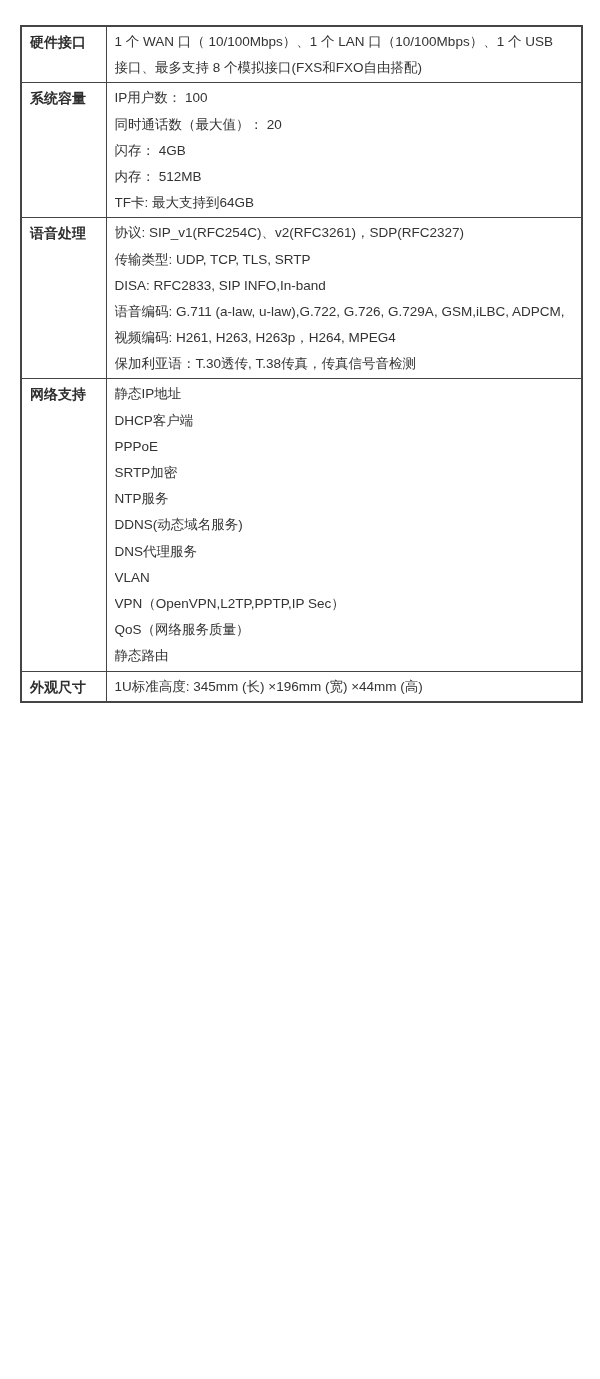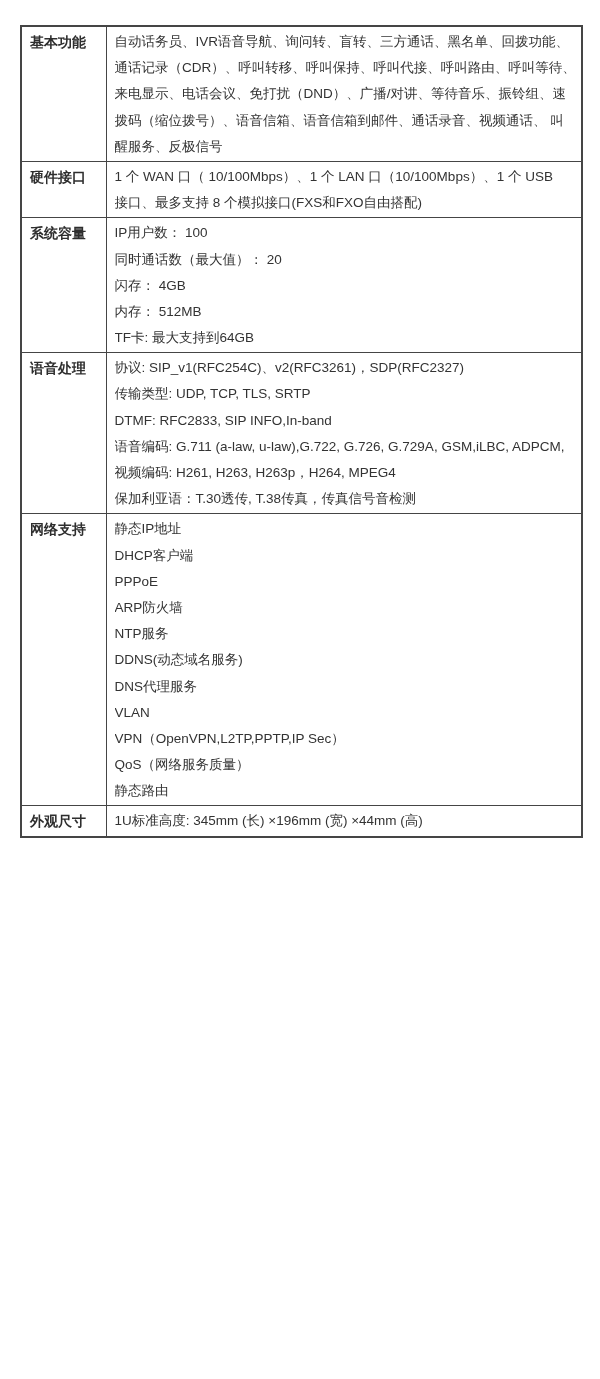--- a/index.html
+++ b/index.html
@@ -56,30 +56,20 @@
 <body>
 
 <div class="page">
   <table class="spec-table">
     <colgroup>
       <col class="col-label">
       <col class="col-content">
     </colgroup>
     <tbody>
         <tr>
-          <th>基本功能</th>
-          <td>
-            <div class="line">自动话务员、IVR语音导航、询问转、盲转、三方通话、黑名单、回拨功能、</div>
-            <div class="line">通话记录（CDR）、呼叫转移、呼叫保持、呼叫代接、呼叫路由、呼叫等待、</div>
-            <div class="line">来电显示、电话会议、免打扰（DND）、广播/对讲、等待音乐、振铃组、速</div>
-            <div class="line">拨码（缩位拨号）、语音信箱、语音信箱到邮件、通话录音、视频通话、 叫</div>
-            <div class="line">醒服务、反极信号</div>
-          </td>
-        </tr>
-        <tr>
           <th>硬件接口</th>
           <td>
             <div class="line">1 个 WAN 口（ 10/100Mbps）、1 个 LAN 口（10/100Mbps）、1 个 USB</div>
             <div class="line">接口、最多支持 8 个模拟接口(FXS和FXO自由搭配)</div>
           </td>
         </tr>
         <tr>
           <th>系统容量</th>
           <td>
             <div class="line">IP用户数： 100</div>
@@ -87,33 +77,33 @@
             <div class="line">闪存： 4GB</div>
             <div class="line">内存： 512MB</div>
             <div class="line">TF卡: 最大支持到64GB</div>
           </td>
         </tr>
         <tr>
           <th>语音处理</th>
           <td>
             <div class="line">协议: SIP_v1(RFC254C)、v2(RFC3261)，SDP(RFC2327)</div>
             <div class="line">传输类型: UDP, TCP, TLS, SRTP</div>
-            <div class="line">DTMF: RFC2833, SIP INFO,In-band</div>
+            <div class="line">DISA: RFC2833, SIP INFO,In-band</div>
             <div class="line">语音编码: G.711 (a-law, u-law),G.722, G.726, G.729A, GSM,iLBC, ADPCM,</div>
             <div class="line">视频编码: H261, H263, H263p，H264, MPEG4</div>
             <div class="line">保加利亚语：T.30透传, T.38传真，传真信号音检测</div>
           </td>
         </tr>
         <tr>
           <th>网络支持</th>
           <td>
             <div class="line">静态IP地址</div>
             <div class="line">DHCP客户端</div>
             <div class="line">PPPoE</div>
-            <div class="line">ARP防火墙</div>
+            <div class="line">SRTP加密</div>
             <div class="line">NTP服务</div>
             <div class="line">DDNS(动态域名服务)</div>
             <div class="line">DNS代理服务</div>
             <div class="line">VLAN</div>
             <div class="line">VPN（OpenVPN,L2TP,PPTP,IP Sec）</div>
             <div class="line">QoS（网络服务质量）</div>
             <div class="line">静态路由</div>
           </td>
         </tr>
         <tr>

